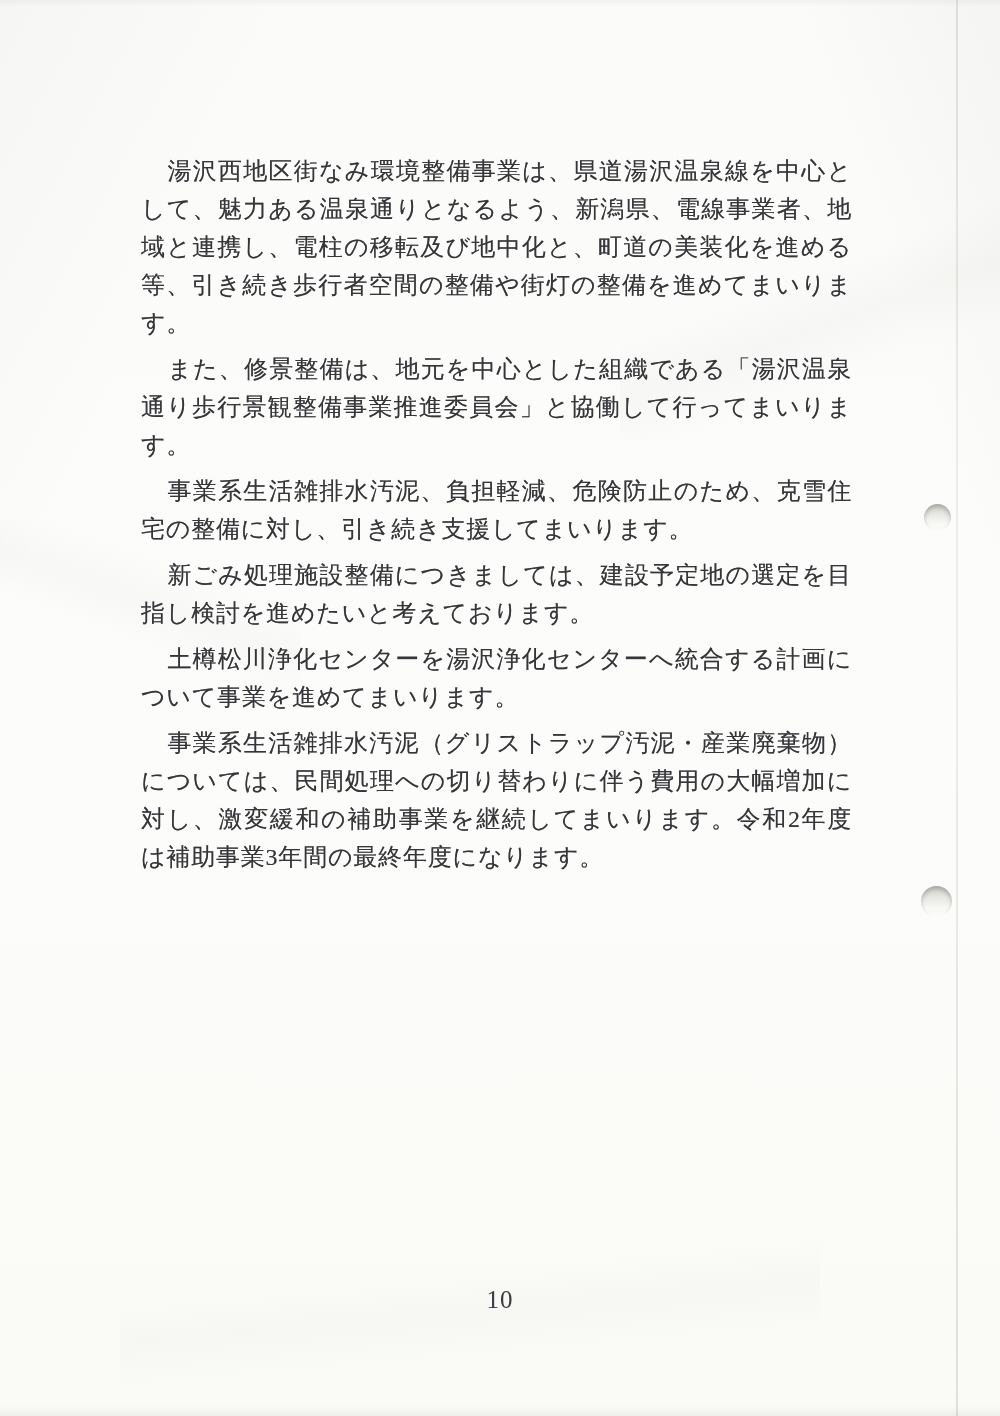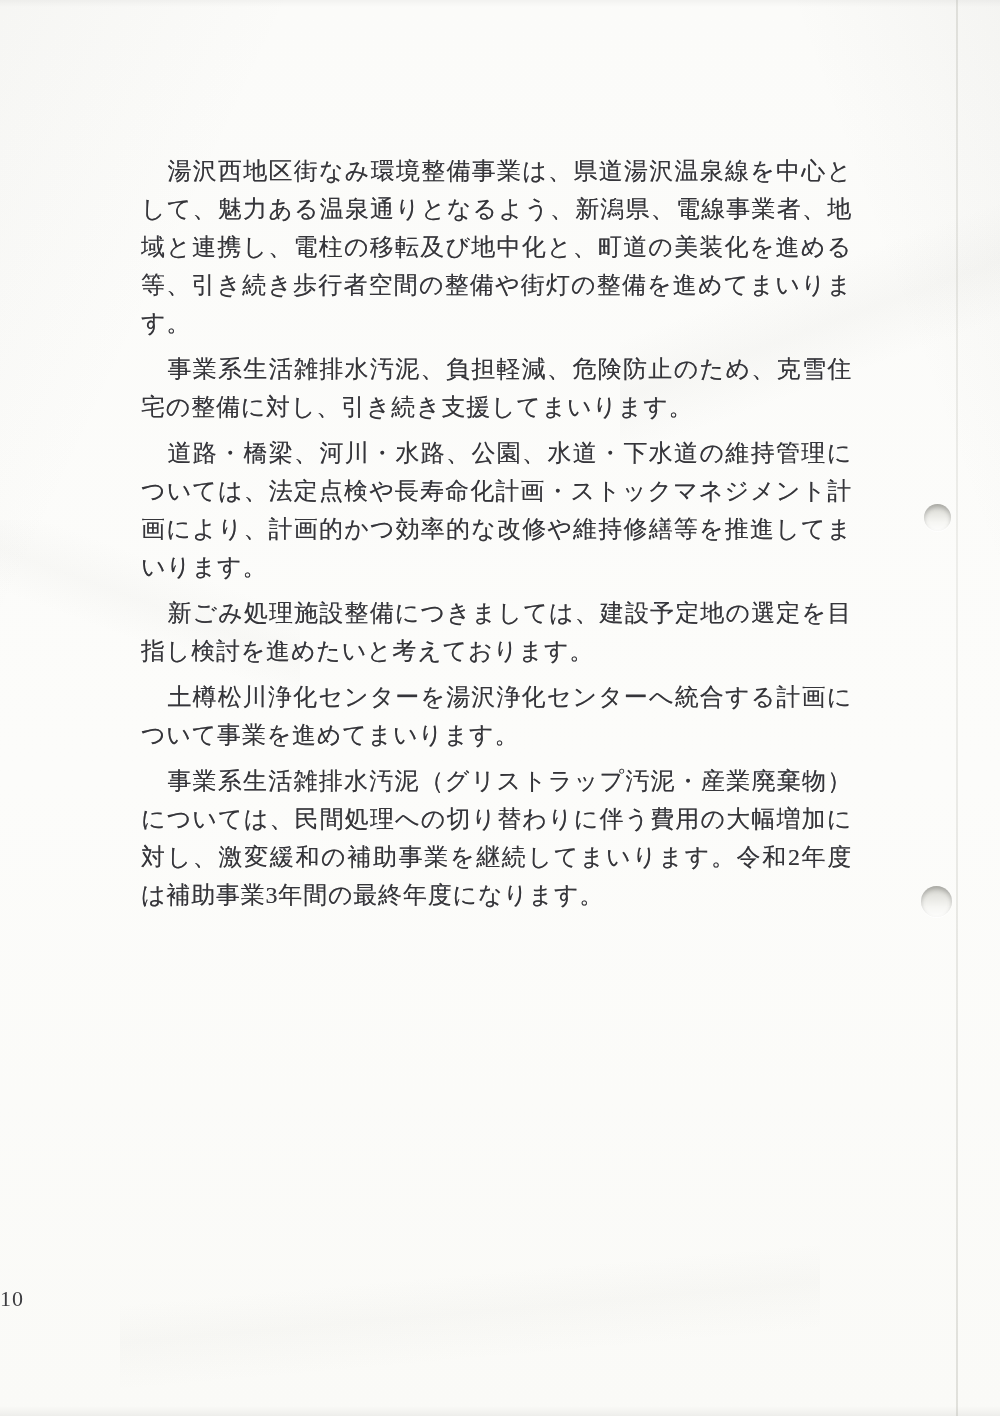--- a/index.html
+++ b/index.html
@@ -78,43 +78,43 @@
     margin: 0 11px 8px 0;
     text-indent: 1.1em;
     
     text-shadow: 0 0 0.4px rgba(60,60,65,0.55);
   }
   .page-number {
     position: absolute;
     left: 0;
     top: 1286px;
     width: 1000px;
-    text-align: left;
-    font-size: 22px;
+    text-align: center;
+    font-size: 25px;
     letter-spacing: 1px;
     color: #3c3c40;
   }
 </style>
 </head>
 <body>
 
 <div class="scan-canvas">
 
   <div class="crease-1"></div>
   <div class="crease-2"></div>
   <div class="crease-3"></div>
   <div class="edge-line"></div>
 
   <div class="punch-hole hole-top"></div>
   <div class="punch-hole hole-bottom"></div>
 
   <div class="doc-body">
     <p>湯沢西地区街なみ環境整備事業は、県道湯沢温泉線を中心として、魅力ある温泉通りとなるよう、新潟県、電線事業者、地域と連携し、電柱の移転及び地中化と、町道の美装化を進める等、引き続き歩行者空間の整備や街灯の整備を進めてまいります。</p>
+    <p>また、修景整備は、地元を中心とした組織である「湯沢温泉通り歩行景観整備事業推進委員会」と協働して行ってまいります。</p>
     <p>事業系生活雑排水汚泥、負担軽減、危険防止のため、克雪住宅の整備に対し、引き続き支援してまいります。</p>
-    <p>道路・橋梁、河川・水路、公園、水道・下水道の維持管理については、法定点検や長寿命化計画・ストックマネジメント計画により、計画的かつ効率的な改修や維持修繕等を推進してまいります。</p>
     <p>新ごみ処理施設整備につきましては、建設予定地の選定を目指し検討を進めたいと考えております。</p>
     <p>土樽松川浄化センターを湯沢浄化センターへ統合する計画について事業を進めてまいります。</p>
     <p>事業系生活雑排水汚泥（グリストラップ汚泥・産業廃棄物）については、民間処理への切り替わりに伴う費用の大幅増加に対し、激変緩和の補助事業を継続してまいります。令和2年度は補助事業3年間の最終年度になります。</p>
   </div>
 
   <div class="page-number">10</div>
 
 </div>
 
 </body></html>

